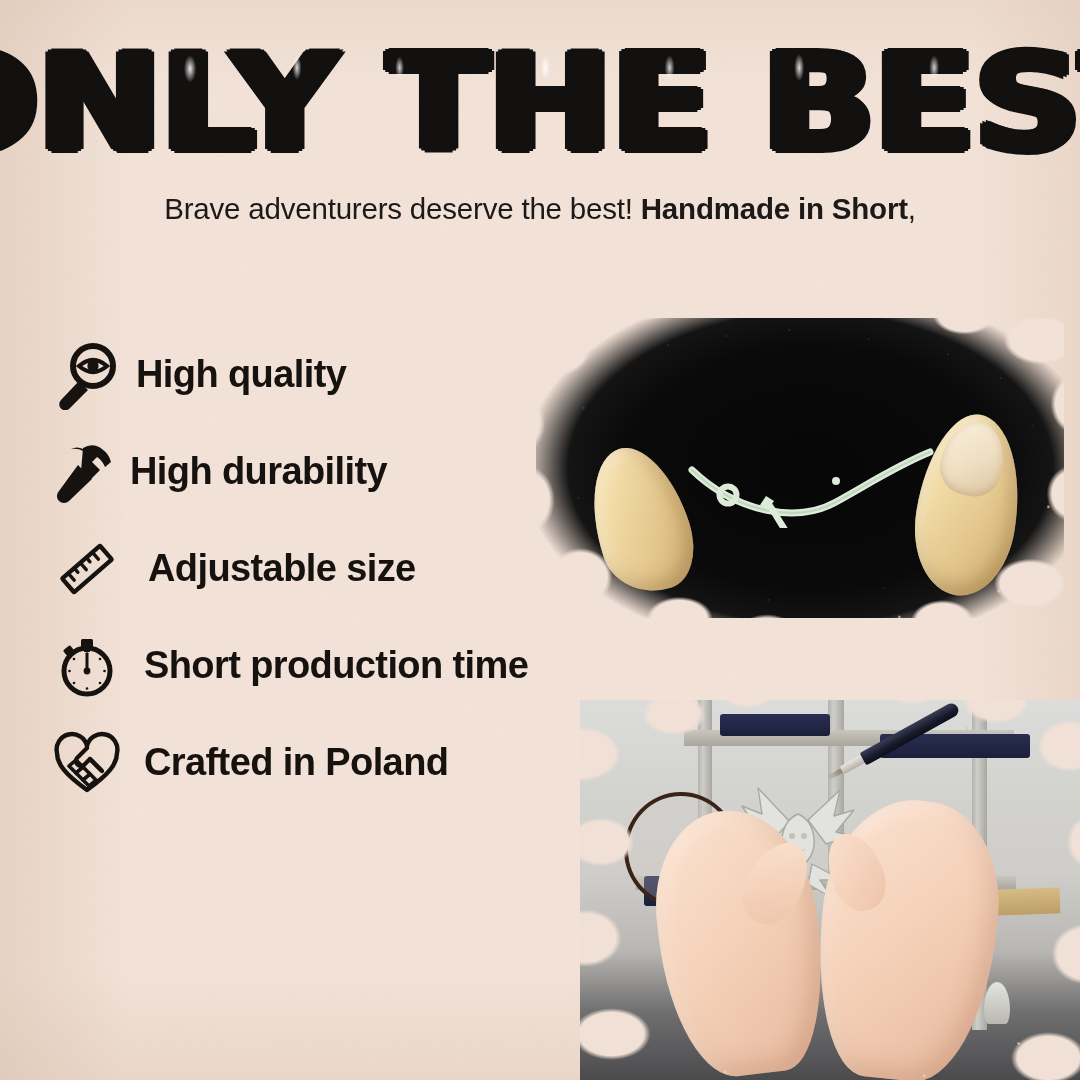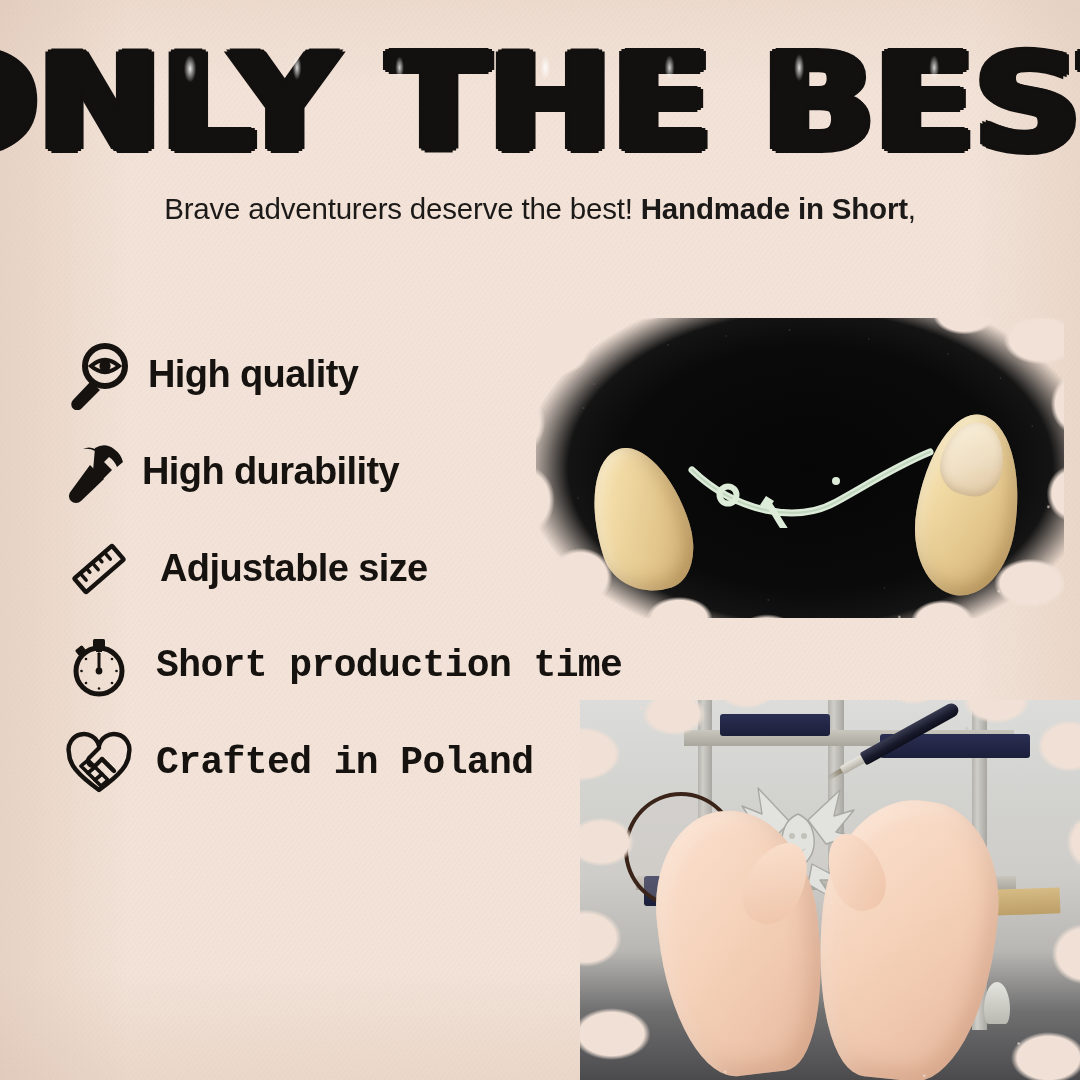--- a/index.html
+++ b/index.html
@@ -103,21 +103,21 @@
     font-size: 29.5px;
     line-height: 1.32;
     letter-spacing: -0.2px;
     font-weight: 400;
   }
   .subtitle .bold { font-weight: 700; }
 
   
   .features {
     position: absolute;
-    left: 60px;
+    left: 48px;
     top: 326px;
     width: 740px;
   }
   .feature-row {
     position: relative;
     display: flex;
     align-items: center;
     height: 97px;
   }
   .feature-icon {
@@ -134,22 +134,22 @@
     font-weight: 700;
     color: #15120f;
     letter-spacing: -0.6px;
     white-space: nowrap;
     margin-left: 10px;
   }
   .feature-row.r1 .feature-label { font-size: 38px; }
   .feature-row.r2 .feature-label { margin-left: 4px; }
   .feature-row.r3 .feature-label { margin-left: 22px; text-align: right; }
   .feature-row.r4 .feature-label { margin-left: 10px; }
-  .feature-row.r5 .feature-label { margin-left: 18px; font-family: Liberation Mono, monospace; }
-  .feature-row.r6 .feature-label { margin-left: 18px; font-family: Liberation Mono, monospace; }
+  .feature-row.r5 .feature-label { margin-left: 18px; }
+  .feature-row.r6 .feature-label { margin-left: 18px; }
 
   
   .photo {
     position: absolute;
     overflow: hidden;
   }
   .photo-inner {
     position: absolute;
     inset: 0;
   }

